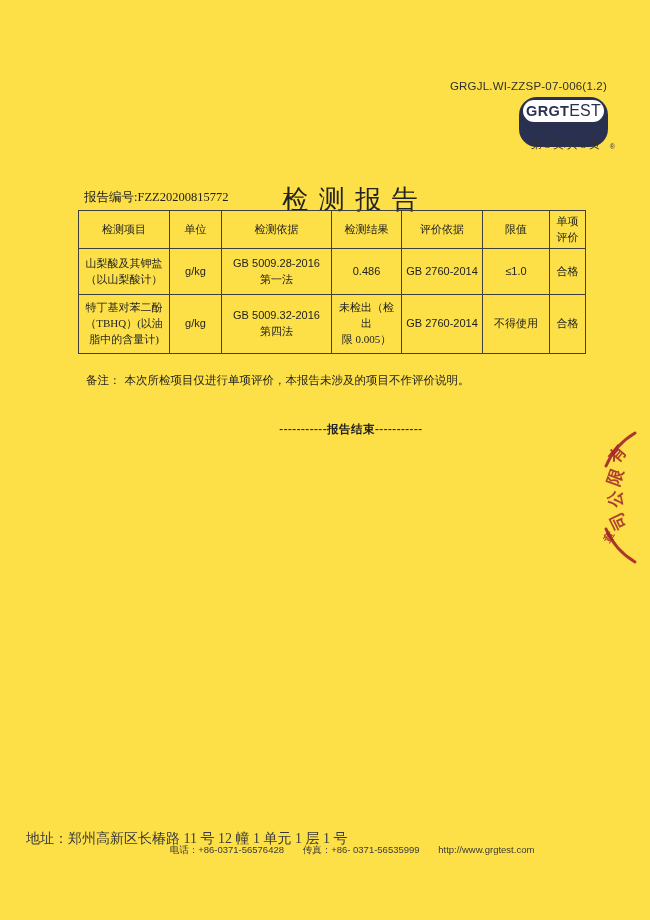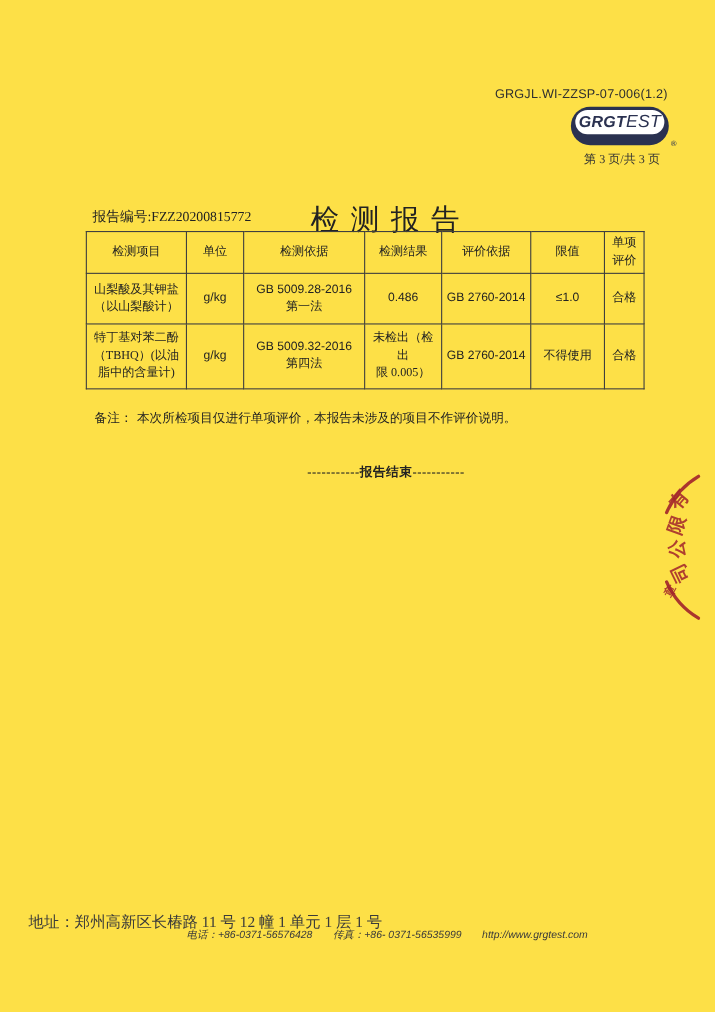--- a/index.html
+++ b/index.html
@@ -9,22 +9,22 @@
     overflow:hidden;
     padding-left:28px;
   }
   
   .doc-number {
     position:absolute; top:80px; right:71px;
     font-family:"Liberation Sans","DejaVu Sans",sans-serif;
     font-size:11.5px; color:#2f2f2f; letter-spacing:0.2px;
   }
   .logo {
-    position:absolute; top:97px; right:70px; width:89px; height:35px;
-    background:#2a3150; border-radius:18px;font-style:italic;
+    position:absolute; top:97px; right:70px; width:89px; height:50px;
+    background:#2a3150; border-radius:18px;
   }
   .logo-inner {
     position:absolute; left:4px; right:4px; top:3px; height:22px;
     background:#ffffff; border-radius:11px;
     display:flex; align-items:center; justify-content:center;
     font-family:"Liberation Sans","DejaVu Sans",sans-serif; color:#2a3150;
   }
   .logo-bold  { font-weight:900; font-size:14.5px; letter-spacing:0.3px; }
   .logo-light { font-weight:300; font-size:16px; letter-spacing:0.2px; }
   .logo-reg {
@@ -80,21 +80,21 @@
     position:absolute; top:830px; left:0; width:100%; box-sizing:border-box;
     padding-left:26px; text-align:left;
     font-size:14px; color:#3a3a3a;
   }
   .footer-contact {
     position:absolute; top:844px; left:0; width:100%; box-sizing:border-box;
     padding-left:26px; text-align:center;
     font-size:9.5px; color:#3a3a3a;
     font-family:"Liberation Sans","DejaVu Sans",sans-serif;
   }
-  .footer-contact .seg { margin:0 8px;font-style:italic; }
+  .footer-contact .seg { margin:0 8px; }
 </style>
 </head>
 <body>
 
 <div class="page">
 
   <div class="doc-number">GRGJL.WI-ZZSP-07-006(1.2)</div>
 
   <div class="logo">
     <div class="logo-inner">

